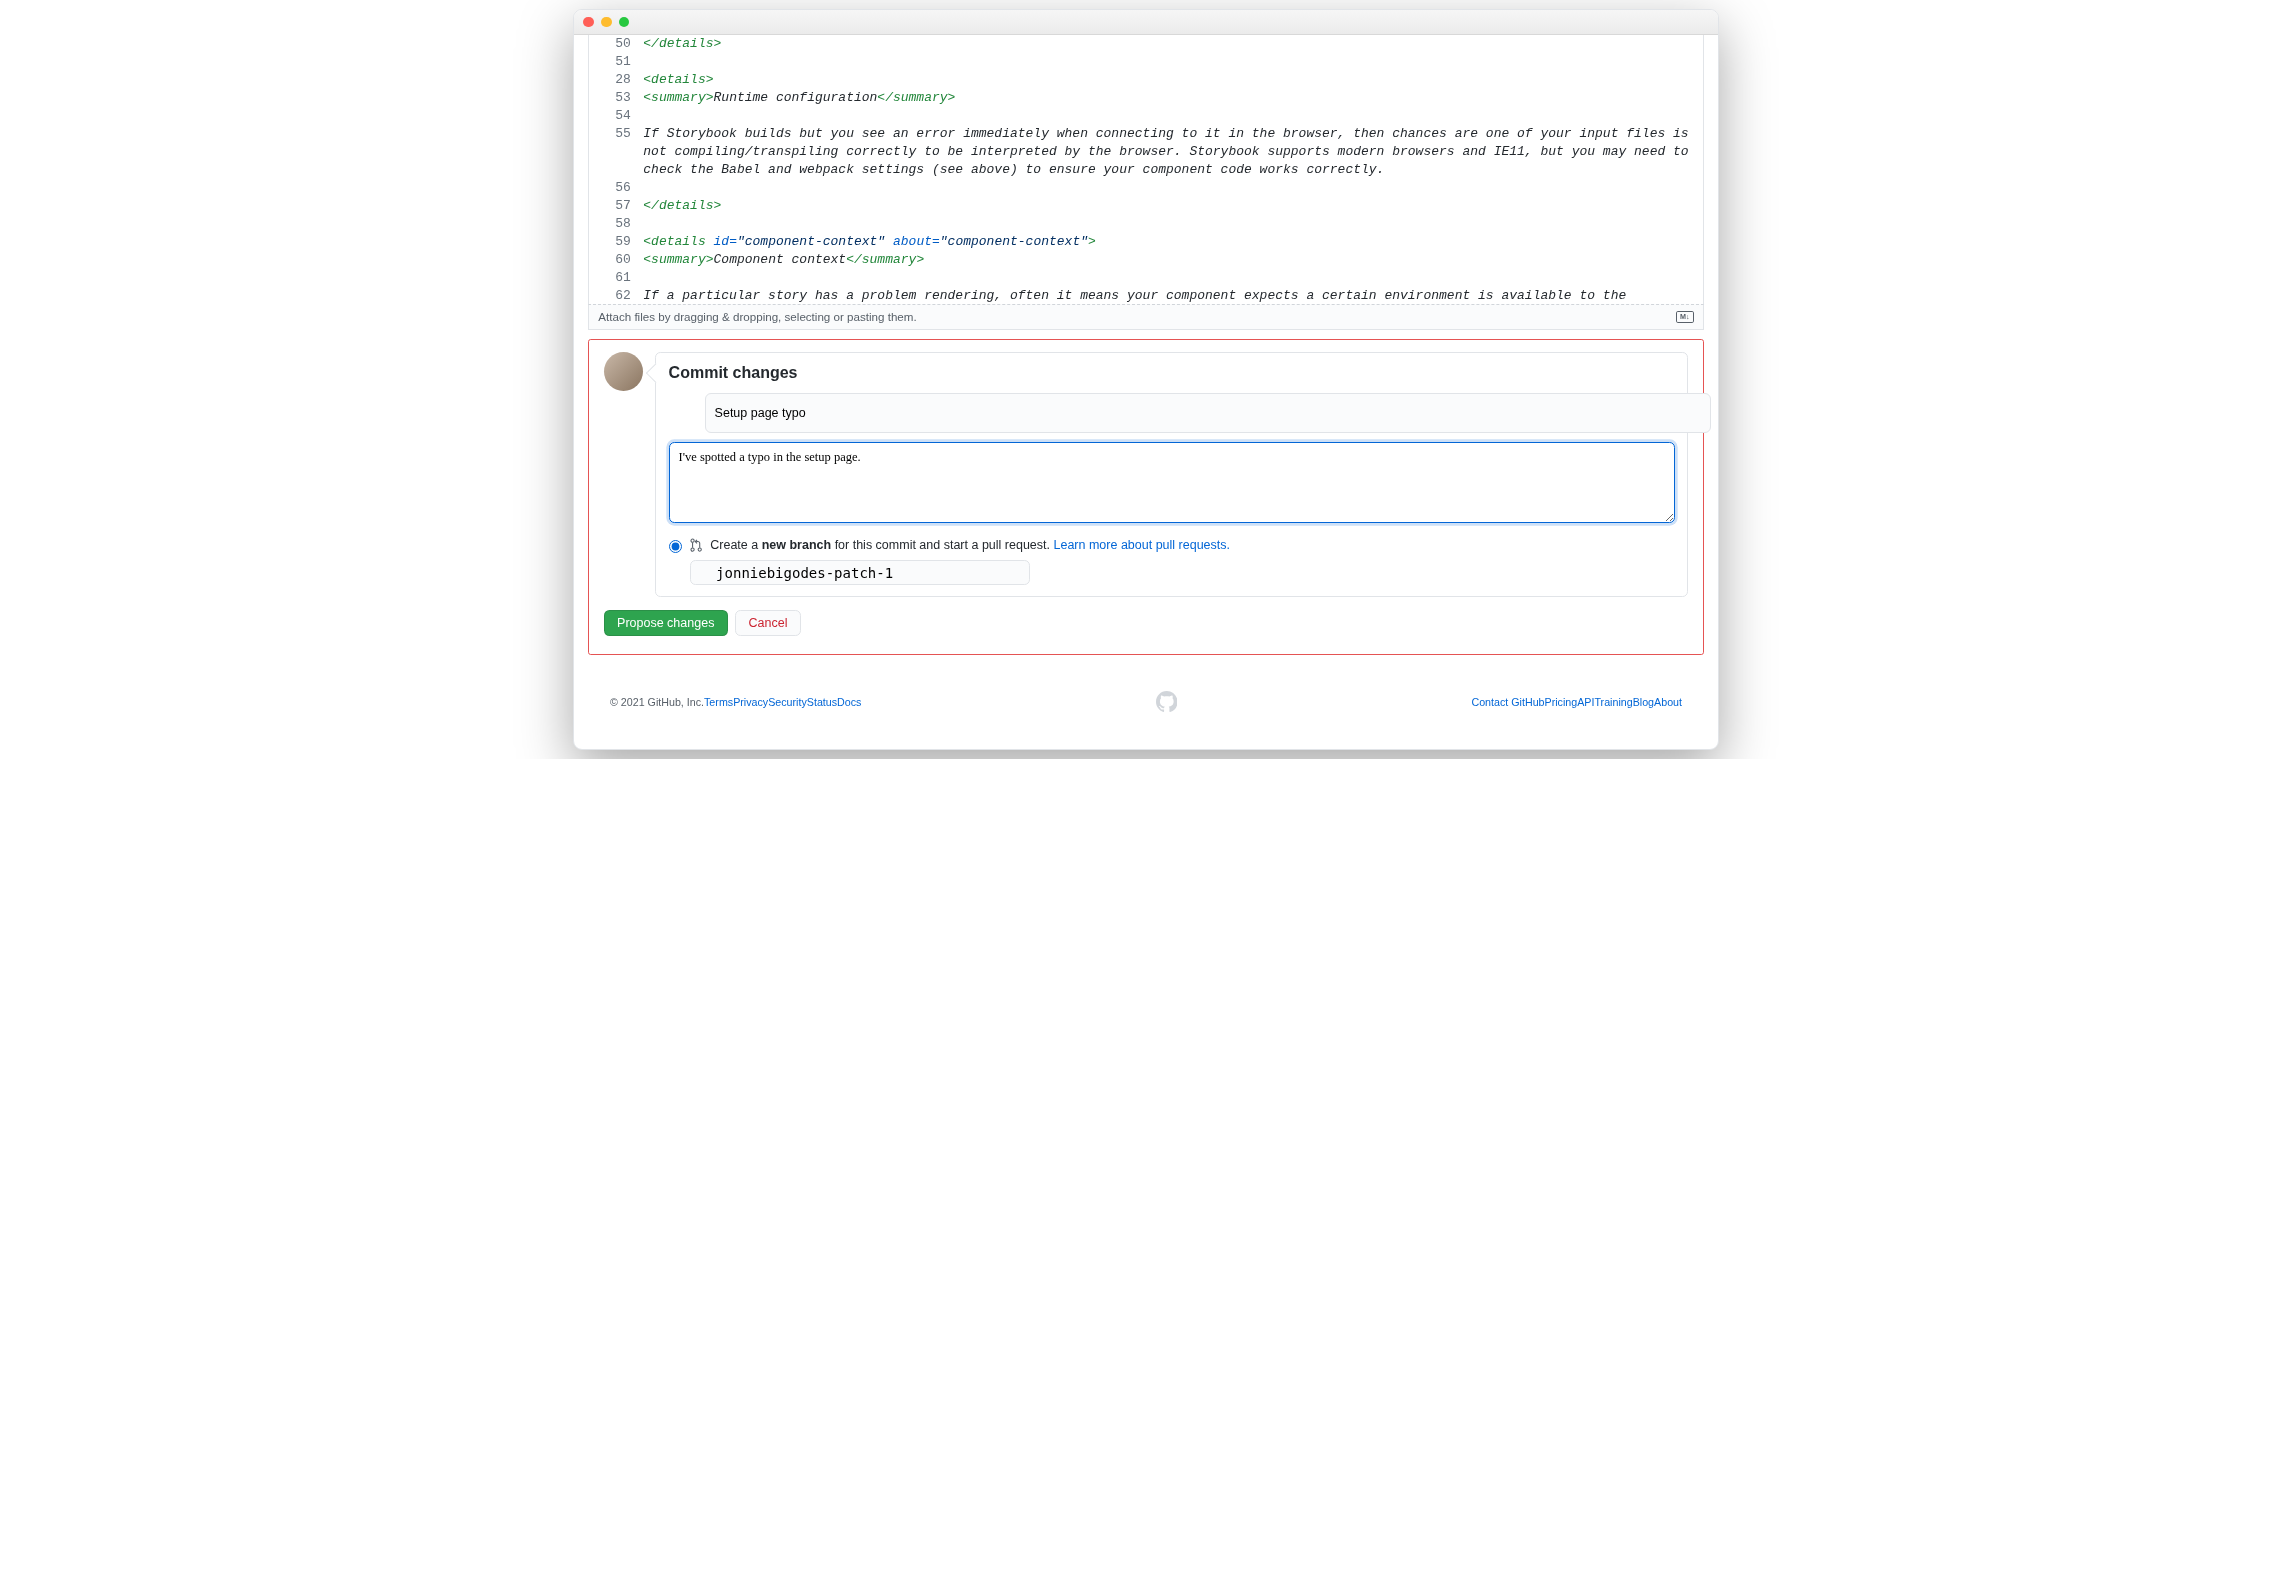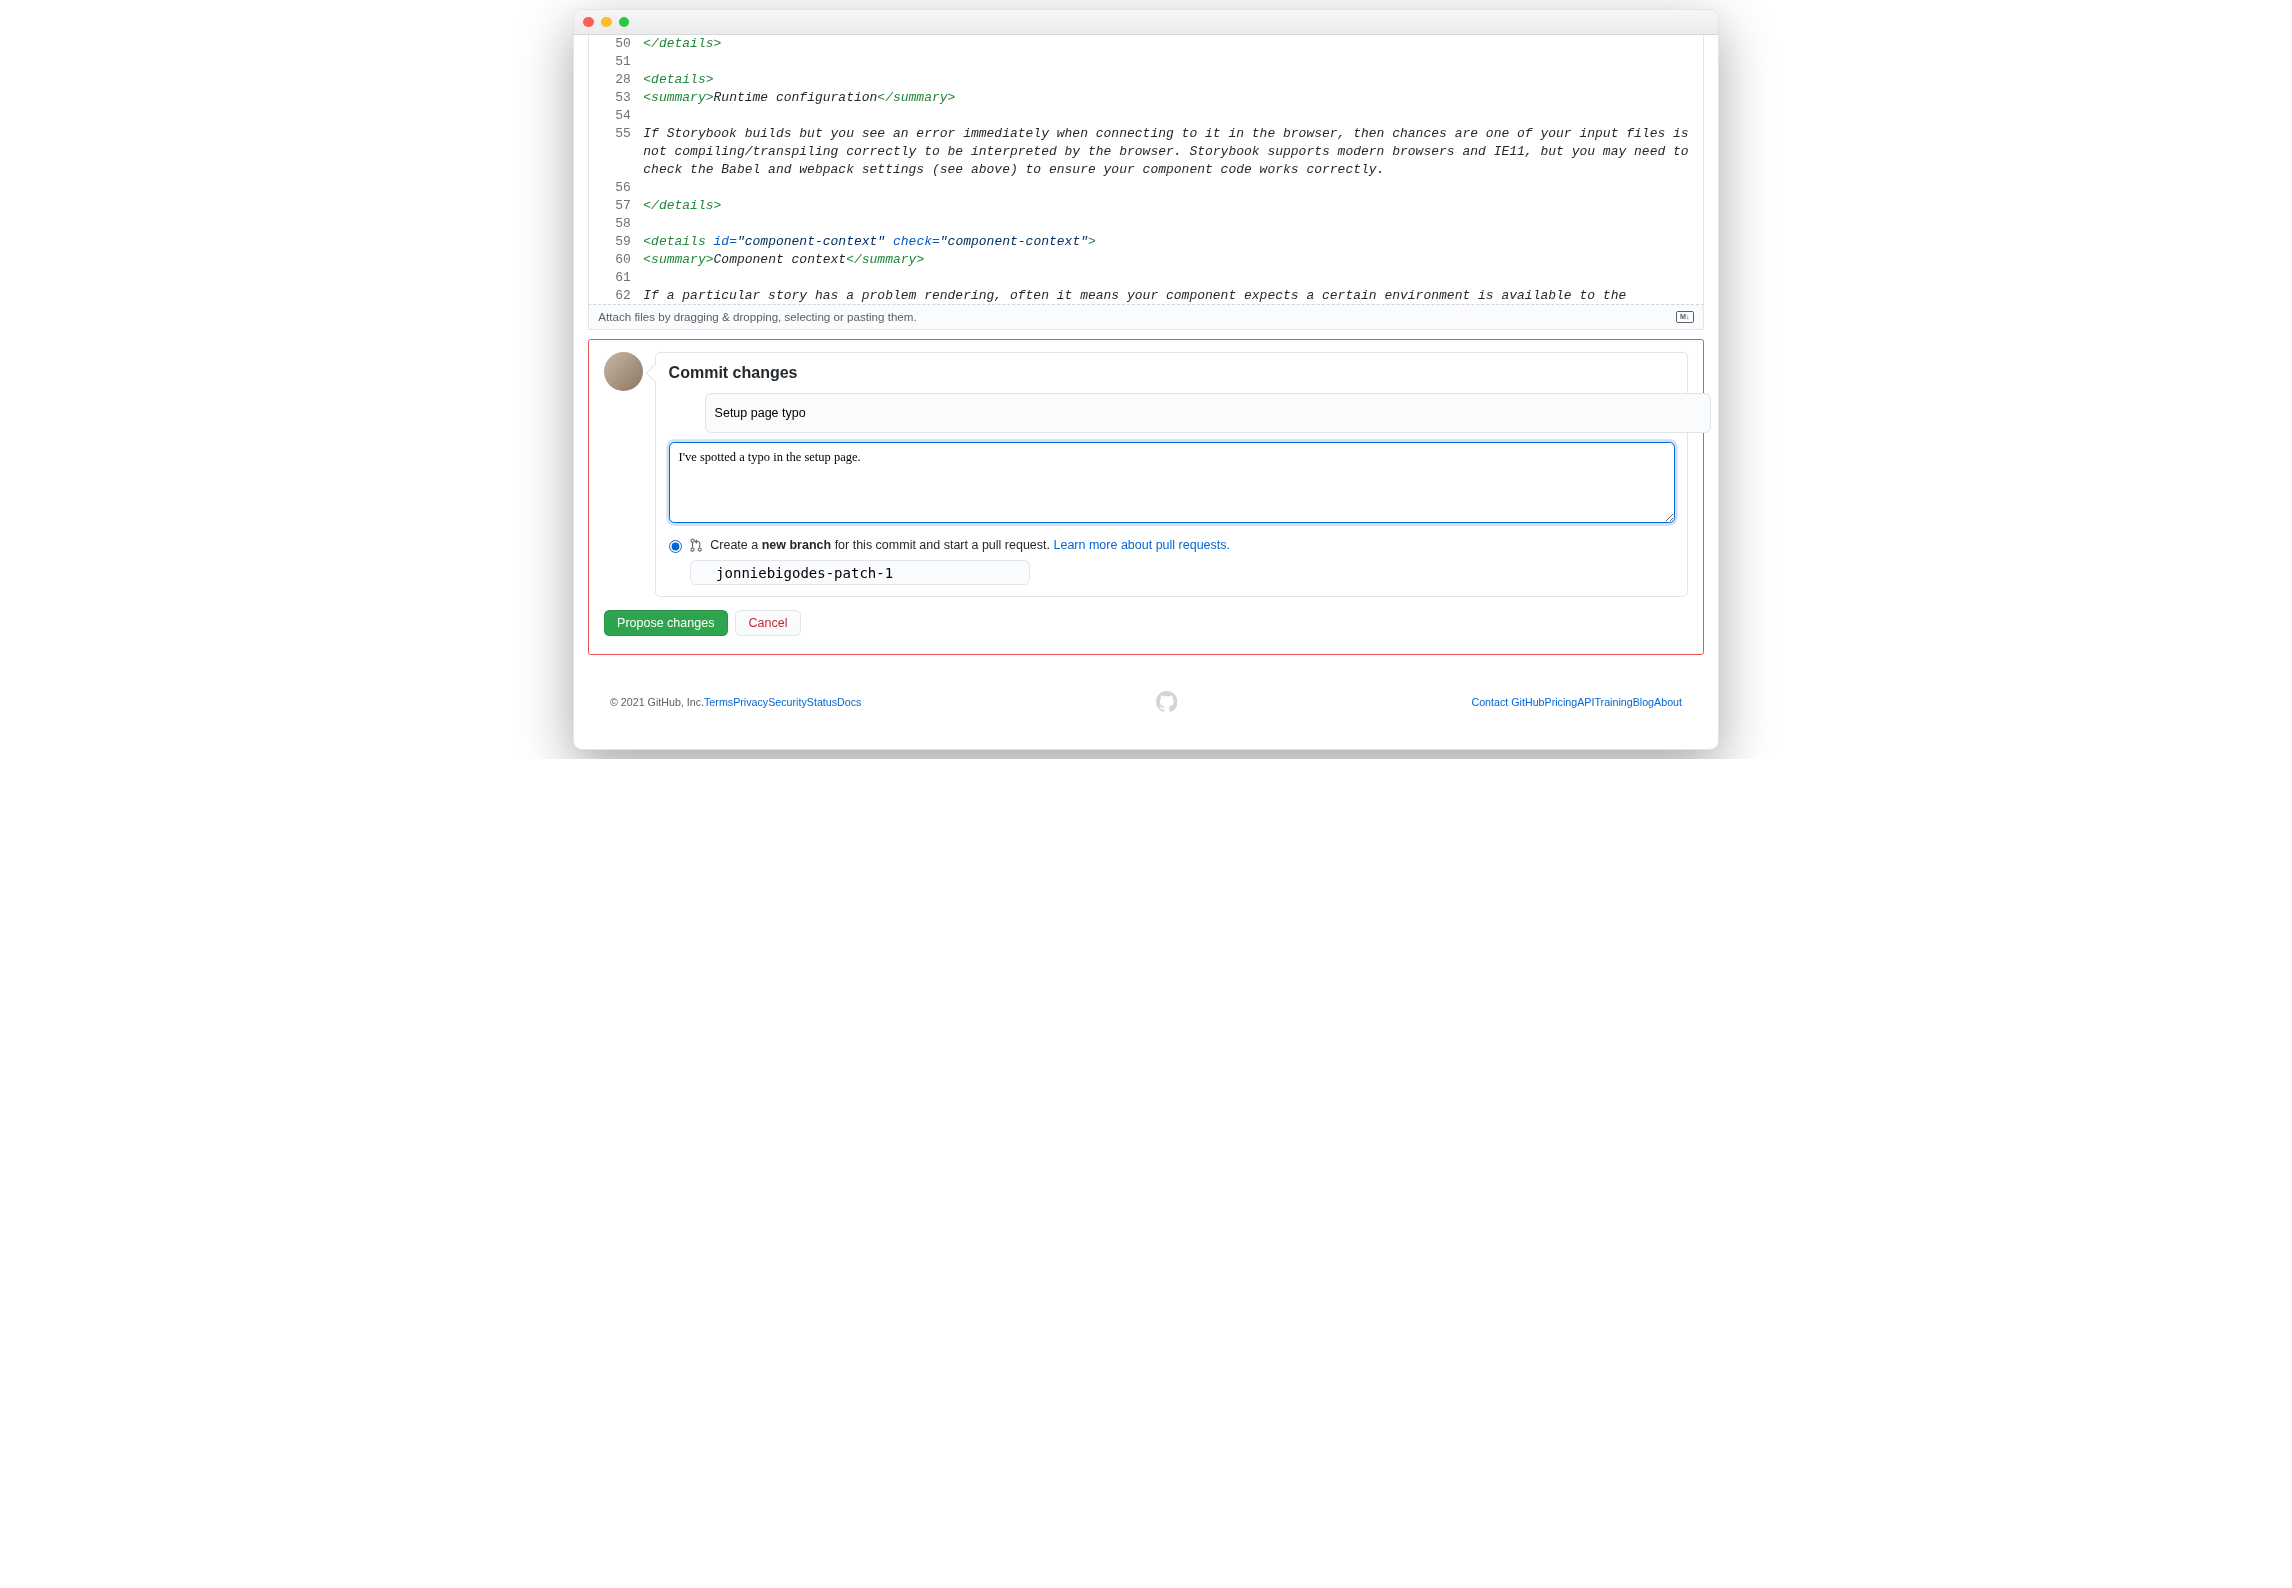--- a/index.html
+++ b/index.html
@@ -256,21 +256,21 @@
           <div class="code-row">
             <div class="ln">57</div>
             <div class="cl"><span class="tag-open">&lt;/details</span><span class="tag-open">&gt;</span></div>
           </div>
           <div class="code-row">
             <div class="ln">58</div>
             <div class="cl"></div>
           </div>
           <div class="code-row">
             <div class="ln">59</div>
-            <div class="cl"><span class="tag-open">&lt;details</span> <span class="tag-attr">id=</span><span class="tag-val">"component-context"</span> <span class="tag-attr">check=</span><span class="tag-val">"component-context"</span><span class="tag-open">&gt;</span></div>
+            <div class="cl"><span class="tag-open">&lt;details</span> <span class="tag-attr">id=</span><span class="tag-val">"component-context"</span> <span class="tag-attr">about=</span><span class="tag-val">"component-context"</span><span class="tag-open">&gt;</span></div>
           </div>
           <div class="code-row">
             <div class="ln">60</div>
             <div class="cl"><span class="tag-open">&lt;summary</span><span class="tag-open">&gt;</span>Component context<span class="tag-open">&lt;/summary</span><span class="tag-open">&gt;</span></div>
           </div>
           <div class="code-row">
             <div class="ln">61</div>
             <div class="cl"></div>
           </div>
           <div class="code-row">

